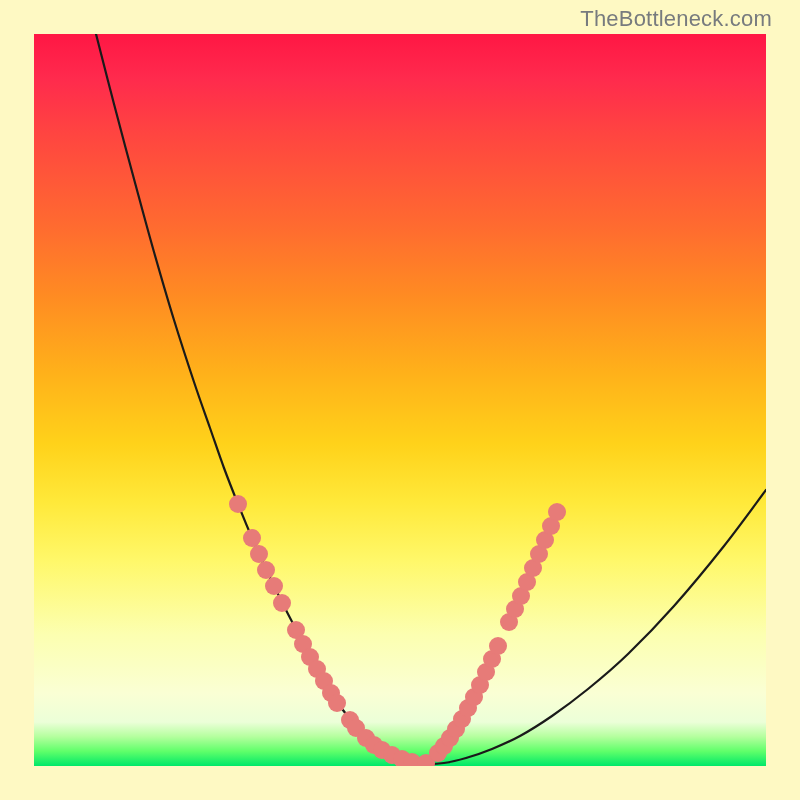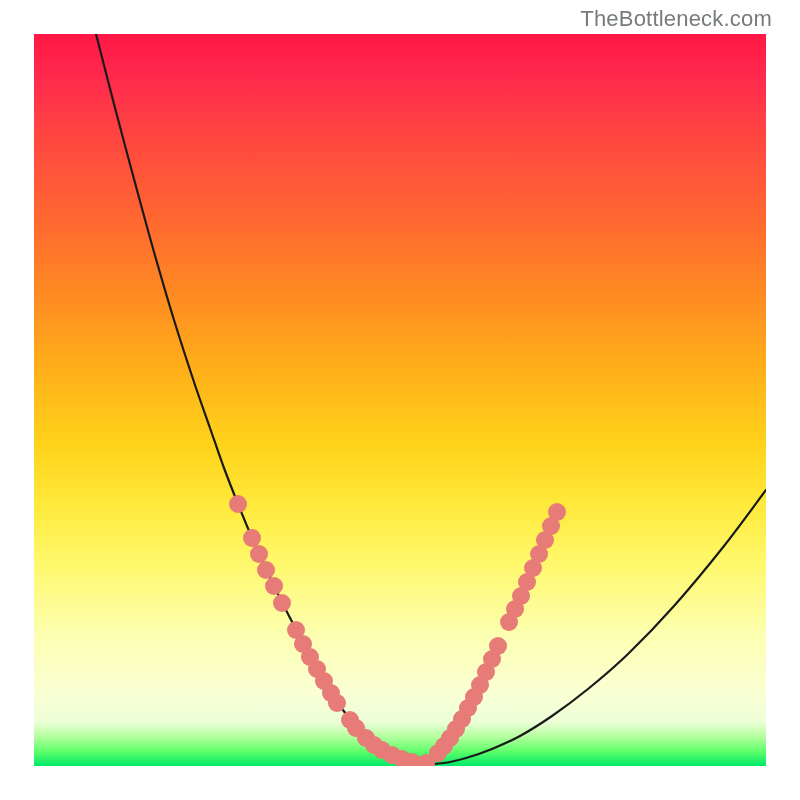--- a/index.html
+++ b/index.html
@@ -8,21 +8,21 @@
     width: 800px;
     height: 800px;
     background: #000;
     overflow: hidden;
     font-family: Arial, Helvetica, sans-serif;
   }
   .frame {
     position: absolute;
     top: 0; left: 0;
     width: 800px; height: 800px;
-    background: #ffffff;
+    background: #fef9c3;
   }
   .plot-area {
     position: absolute;
     top: 34px;
     left: 34px;
     width: 732px;
     height: 732px;
     overflow: hidden;
   }
   .gradient-bg {

